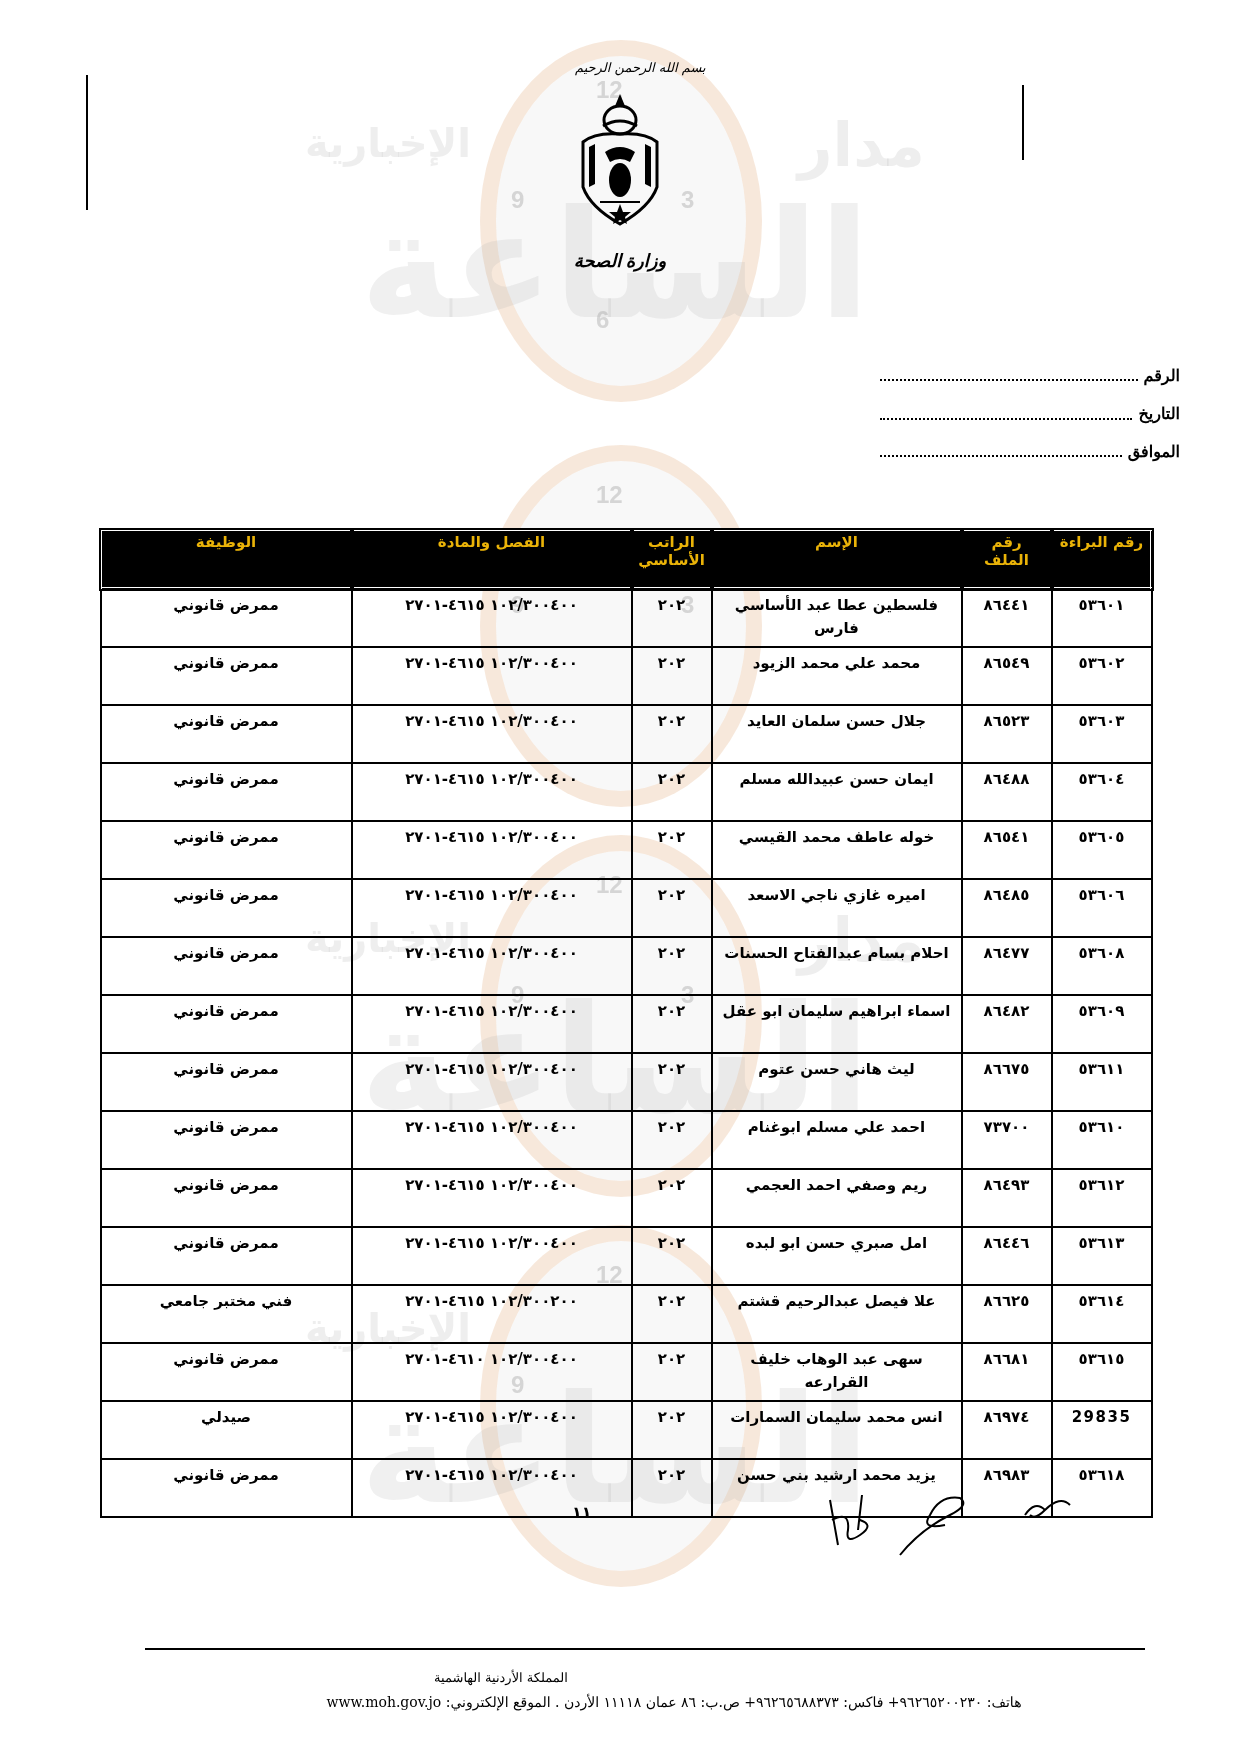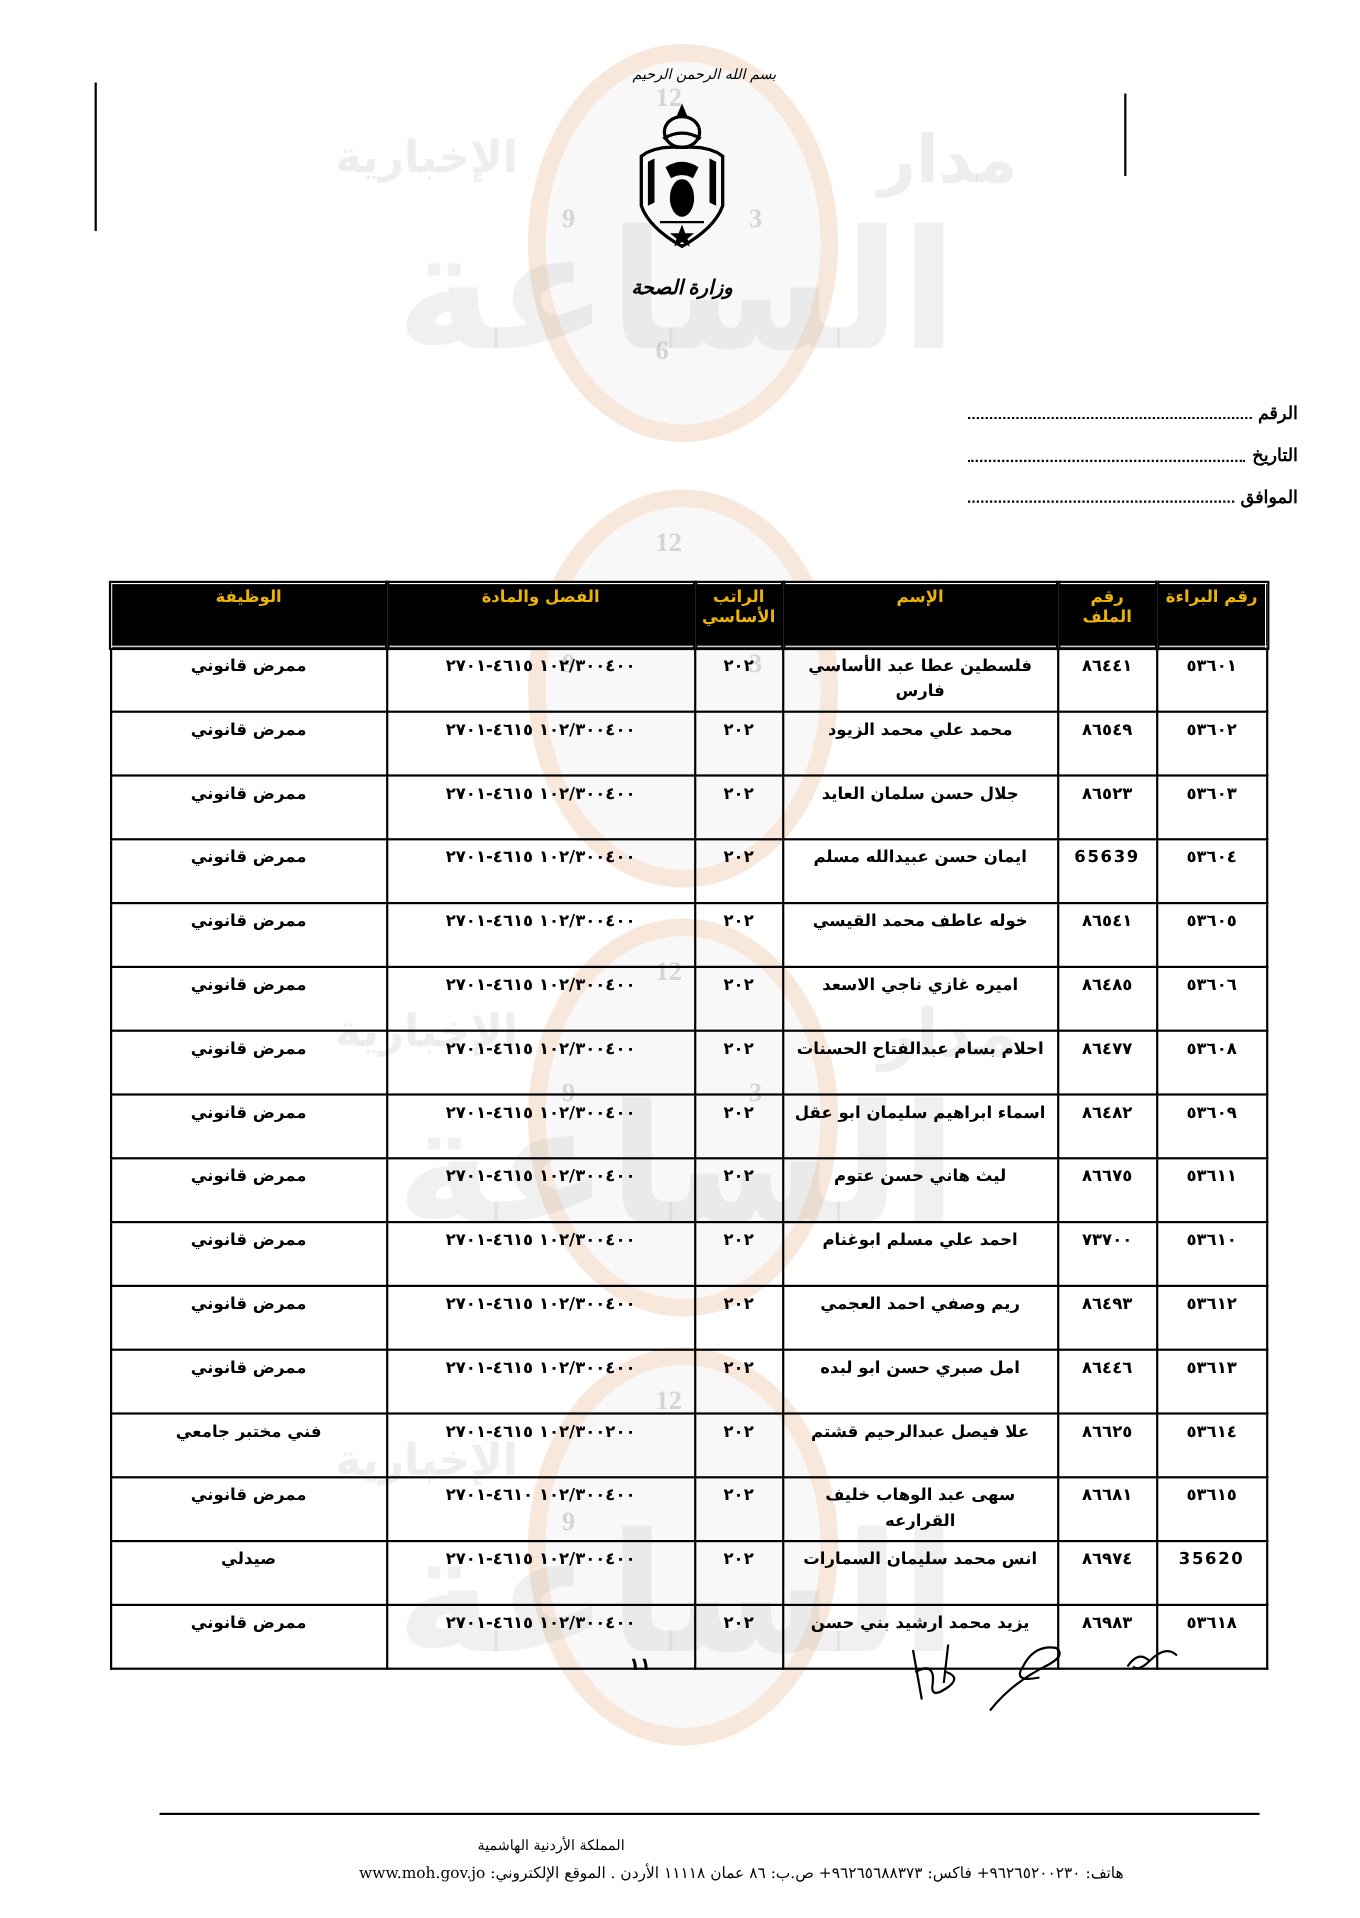--- a/index.html
+++ b/index.html
@@ -12,21 +12,21 @@
 
   
   .wm { position: absolute; width: 620px; height: 360px; pointer-events: none; }
   .wm .clock {
     position: absolute; left: 175px; top: 0; width: 250px; height: 330px;
     border-radius: 50%;
     border: 16px solid rgba(245, 160, 90, 0.18);
     background: rgba(235,235,235,0.35);
   }
   .wm .clock .num {
-    position: absolute; font-family: Liberation Serif, serif; font-weight: bold;
+    position: absolute; font-family: Liberation Sans, sans-serif; font-weight: bold;
     font-size: 24px; color: rgba(150,150,150,0.35);
   }
   .wm .big {
     position: absolute; left: 0; top: 150px; width: 620px; text-align: center;
     font-family: "DejaVu Sans", sans-serif; font-weight: bold; font-size: 150px;
     color: rgba(170,170,170,0.18); line-height: 1; direction: rtl;
   }
   .wm .small-r {
     position: absolute; right: 0; top: 70px; font-weight: bold; font-size: 60px;
     color: rgba(170,170,170,0.2); direction: rtl;
@@ -179,21 +179,21 @@
     <tr>
       <td>٥٣٦٠٣</td>
       <td>٨٦٥٢٣</td>
       <td class="c-name">جلال حسن سلمان العايد</td>
       <td>٢٠٢</td>
       <td class="c-item">١٠٢/٣٠٠٤٠٠   ٤٦١٥-٢٧٠١</td>
       <td>ممرض قانوني</td>
     </tr>
     <tr>
       <td>٥٣٦٠٤</td>
-      <td>65639</td>
+      <td>٨٦٤٨٨</td>
       <td class="c-name">ايمان حسن عبيدالله مسلم</td>
       <td>٢٠٢</td>
       <td class="c-item">١٠٢/٣٠٠٤٠٠   ٤٦١٥-٢٧٠١</td>
       <td>ممرض قانوني</td>
     </tr>
     <tr>
       <td>٥٣٦٠٥</td>
       <td>٨٦٥٤١</td>
       <td class="c-name">خوله عاطف محمد القيسي</td>
       <td>٢٠٢</td>
@@ -266,21 +266,21 @@
     </tr>
     <tr>
       <td>٥٣٦١٥</td>
       <td>٨٦٦٨١</td>
       <td class="c-name">سهى عبد الوهاب خليف القرارعه</td>
       <td>٢٠٢</td>
       <td class="c-item">١٠٢/٣٠٠٤٠٠   ٤٦١٠-٢٧٠١</td>
       <td>ممرض قانوني</td>
     </tr>
     <tr>
-      <td>35620</td>
+      <td>29835</td>
       <td>٨٦٩٧٤</td>
       <td class="c-name">انس محمد سليمان السمارات</td>
       <td>٢٠٢</td>
       <td class="c-item">١٠٢/٣٠٠٤٠٠   ٤٦١٥-٢٧٠١</td>
       <td>صيدلي</td>
     </tr>
     <tr>
       <td>٥٣٦١٨</td>
       <td>٨٦٩٨٣</td>
       <td class="c-name">يزيد محمد ارشيد بني حسن</td>

